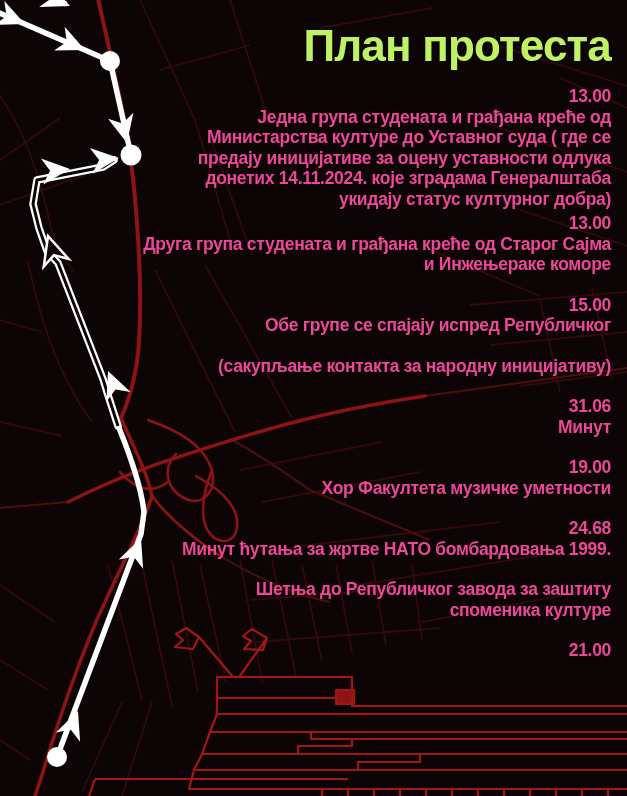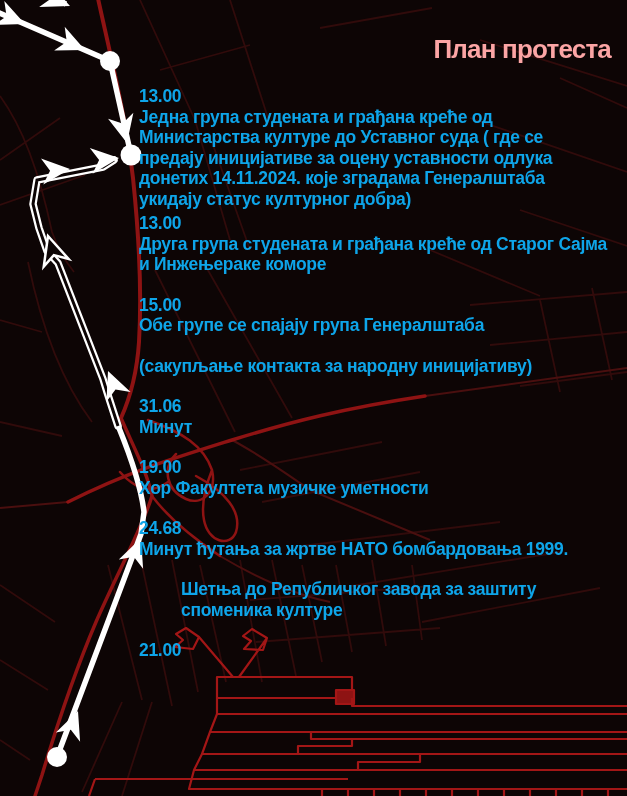--- a/index.html
+++ b/index.html
@@ -7,26 +7,26 @@
     position:relative;
     width:627px;height:796px;
     background:#0d0505;
     overflow:hidden;
     font-family:"Liberation Sans", sans-serif;
   }
   #map-svg{position:absolute;left:0;top:0;width:627px;height:796px;}
   .text-layer{position:absolute;left:0;top:0;width:627px;height:796px;pointer-events:none;}
   .poster-title{
     position:absolute;top:24px;right:16px;
-    color:#fca5a5;font-size:26px;font-weight:bold;
-    letter-spacing:-0.8px;line-height:1;white-space:nowrap;margin-top:12px;
+    color:#bef264;font-size:44px;font-weight:bold;
+    letter-spacing:-0.8px;line-height:1;white-space:nowrap;
   }
   .schedule{
     position:absolute;top:86px;right:16px;width:472px;
-    text-align:left;color:#0ea5e9;
+    text-align:right;color:#ec4899;
     font-size:17.5px;line-height:20.5px;font-weight:bold;
     letter-spacing:-0.3px;
   }
   .entry{margin-bottom:20px;}
   .entry.tight{margin-bottom:4px;}
   .entry .time{white-space:nowrap;}
   .entry .desc.narrow{max-width:430px;margin-left:auto;}
 </style>
 </head>
 <body>
@@ -105,21 +105,21 @@
       <div class="entry tight">
         <div class="time">13.00</div>
         <div class="desc">Једна група студената и грађана креће од Министарства културе до Уставног суда ( где се предају иницијативе за оцену уставности одлука донетих 14.11.2024. које зградама Генералштаба укидају статус културног добра)</div>
       </div>
       <div class="entry">
         <div class="time">13.00</div>
         <div class="desc">Друга група студената и грађана креће од Старог Сајма и Инжењераке коморе</div>
       </div>
       <div class="entry">
         <div class="time">15.00</div>
-        <div class="desc">Обе групе се спајају група Генералштаба</div>
+        <div class="desc">Обе групе се спајају испред Републичког</div>
       </div>
       <div class="entry">
         <div class="time"></div>
         <div class="desc">(сакупљање контакта за народну иницијативу)</div>
       </div>
       <div class="entry">
         <div class="time">31.06</div>
         <div class="desc">Минут</div>
       </div>
       <div class="entry">

